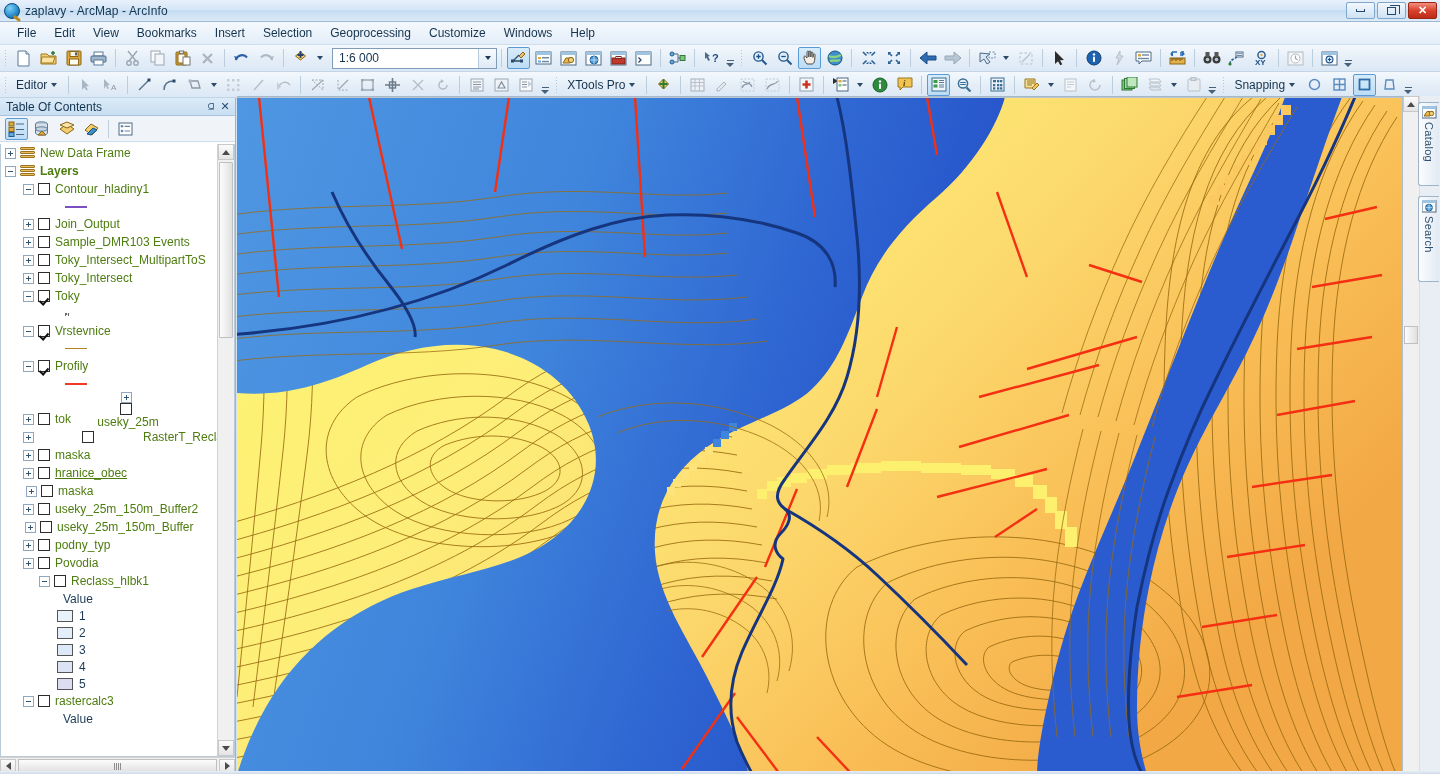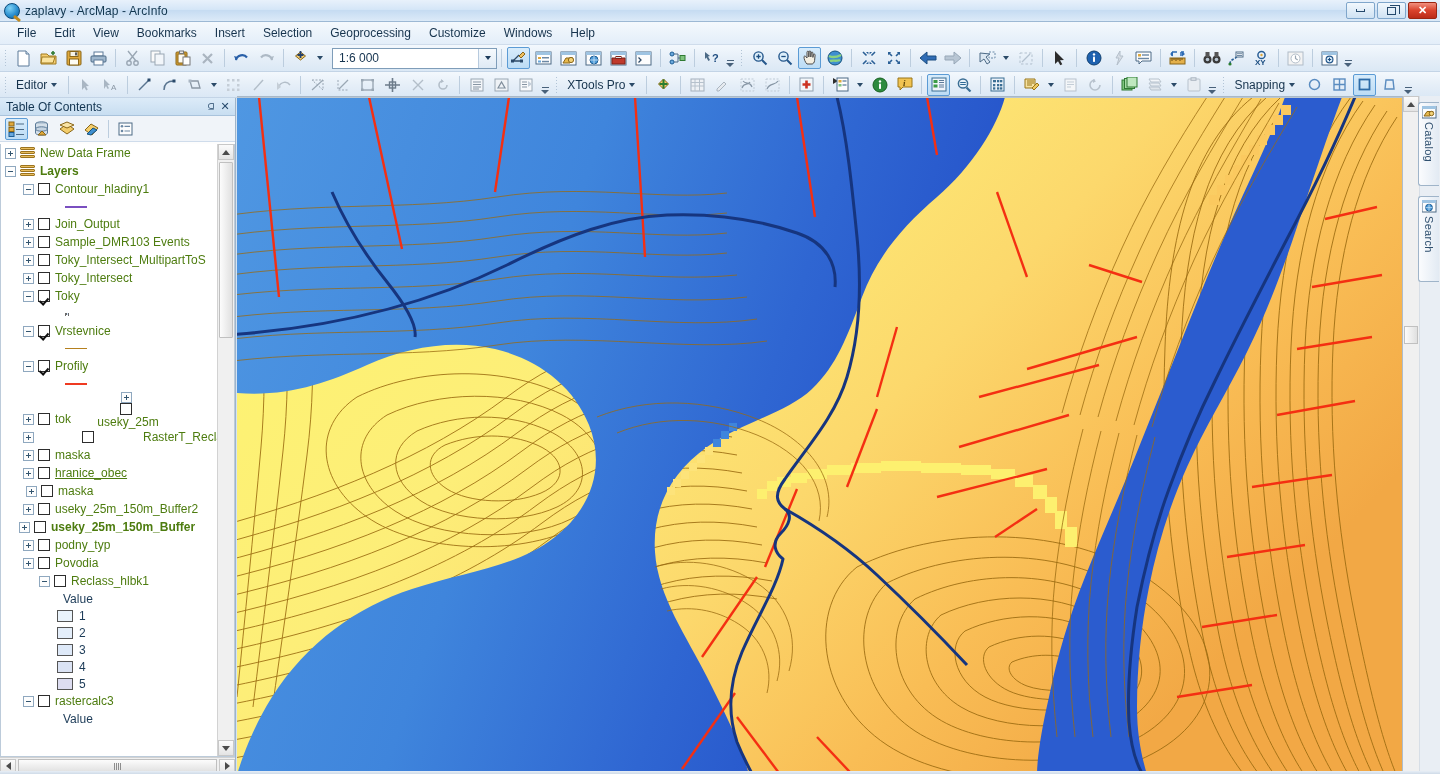--- a/index.html
+++ b/index.html
@@ -1155,21 +1155,21 @@
           <div class="trow" style="padding-left: 25px;">
             <span class="expander plus"></span>
             <span class="chk"></span>
             <span class="tlbl">maska</span>
           </div>
           <div class="trow" style="padding-left: 22px;">
             <span class="expander plus"></span>
             <span class="chk"></span>
             <span class="tlbl">useky_25m_150m_Buffer2</span>
           </div>
-          <div class="trow" style="padding-left: 18px; font-weight: bold;">
+          <div class="trow" style="padding-left: 24px;">
             <span class="expander plus"></span>
             <span class="chk"></span>
             <span class="tlbl">useky_25m_150m_Buffer</span>
           </div>
           <div class="trow" style="padding-left: 22px;">
             <span class="expander plus"></span>
             <span class="chk"></span>
             <span class="tlbl">podny_typ</span>
           </div>
           <div class="trow" style="padding-left: 22px;">

